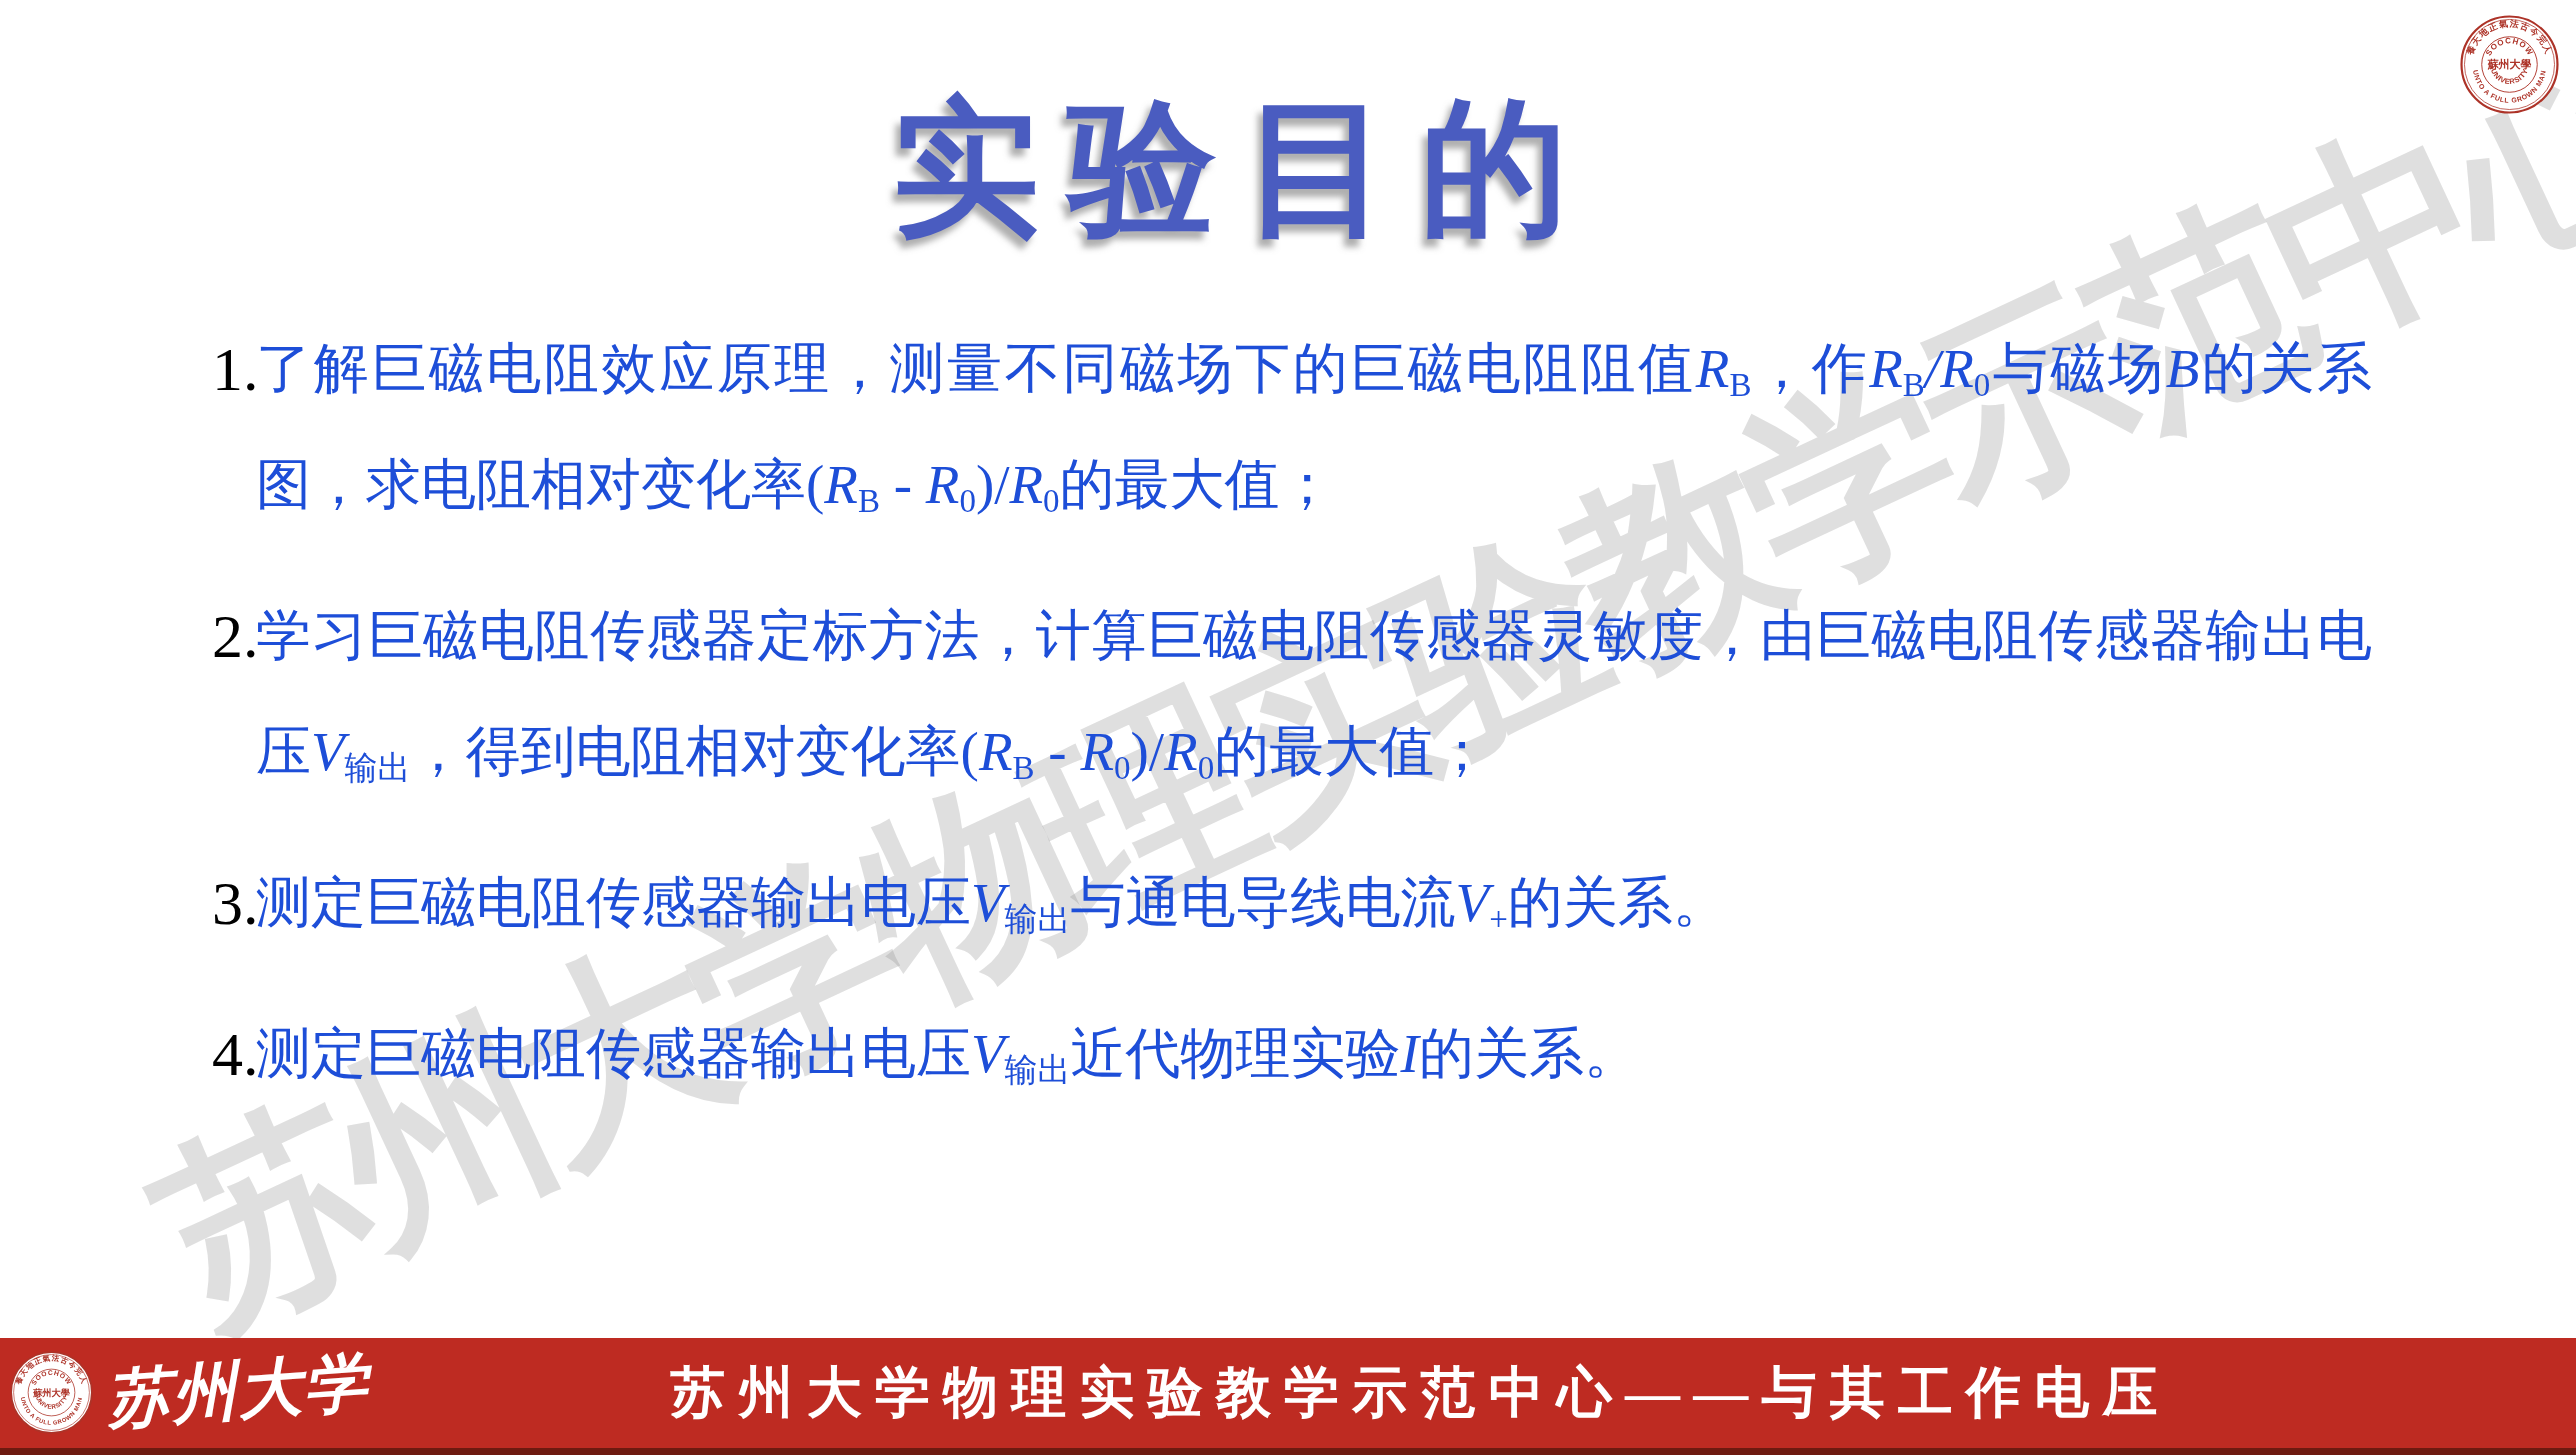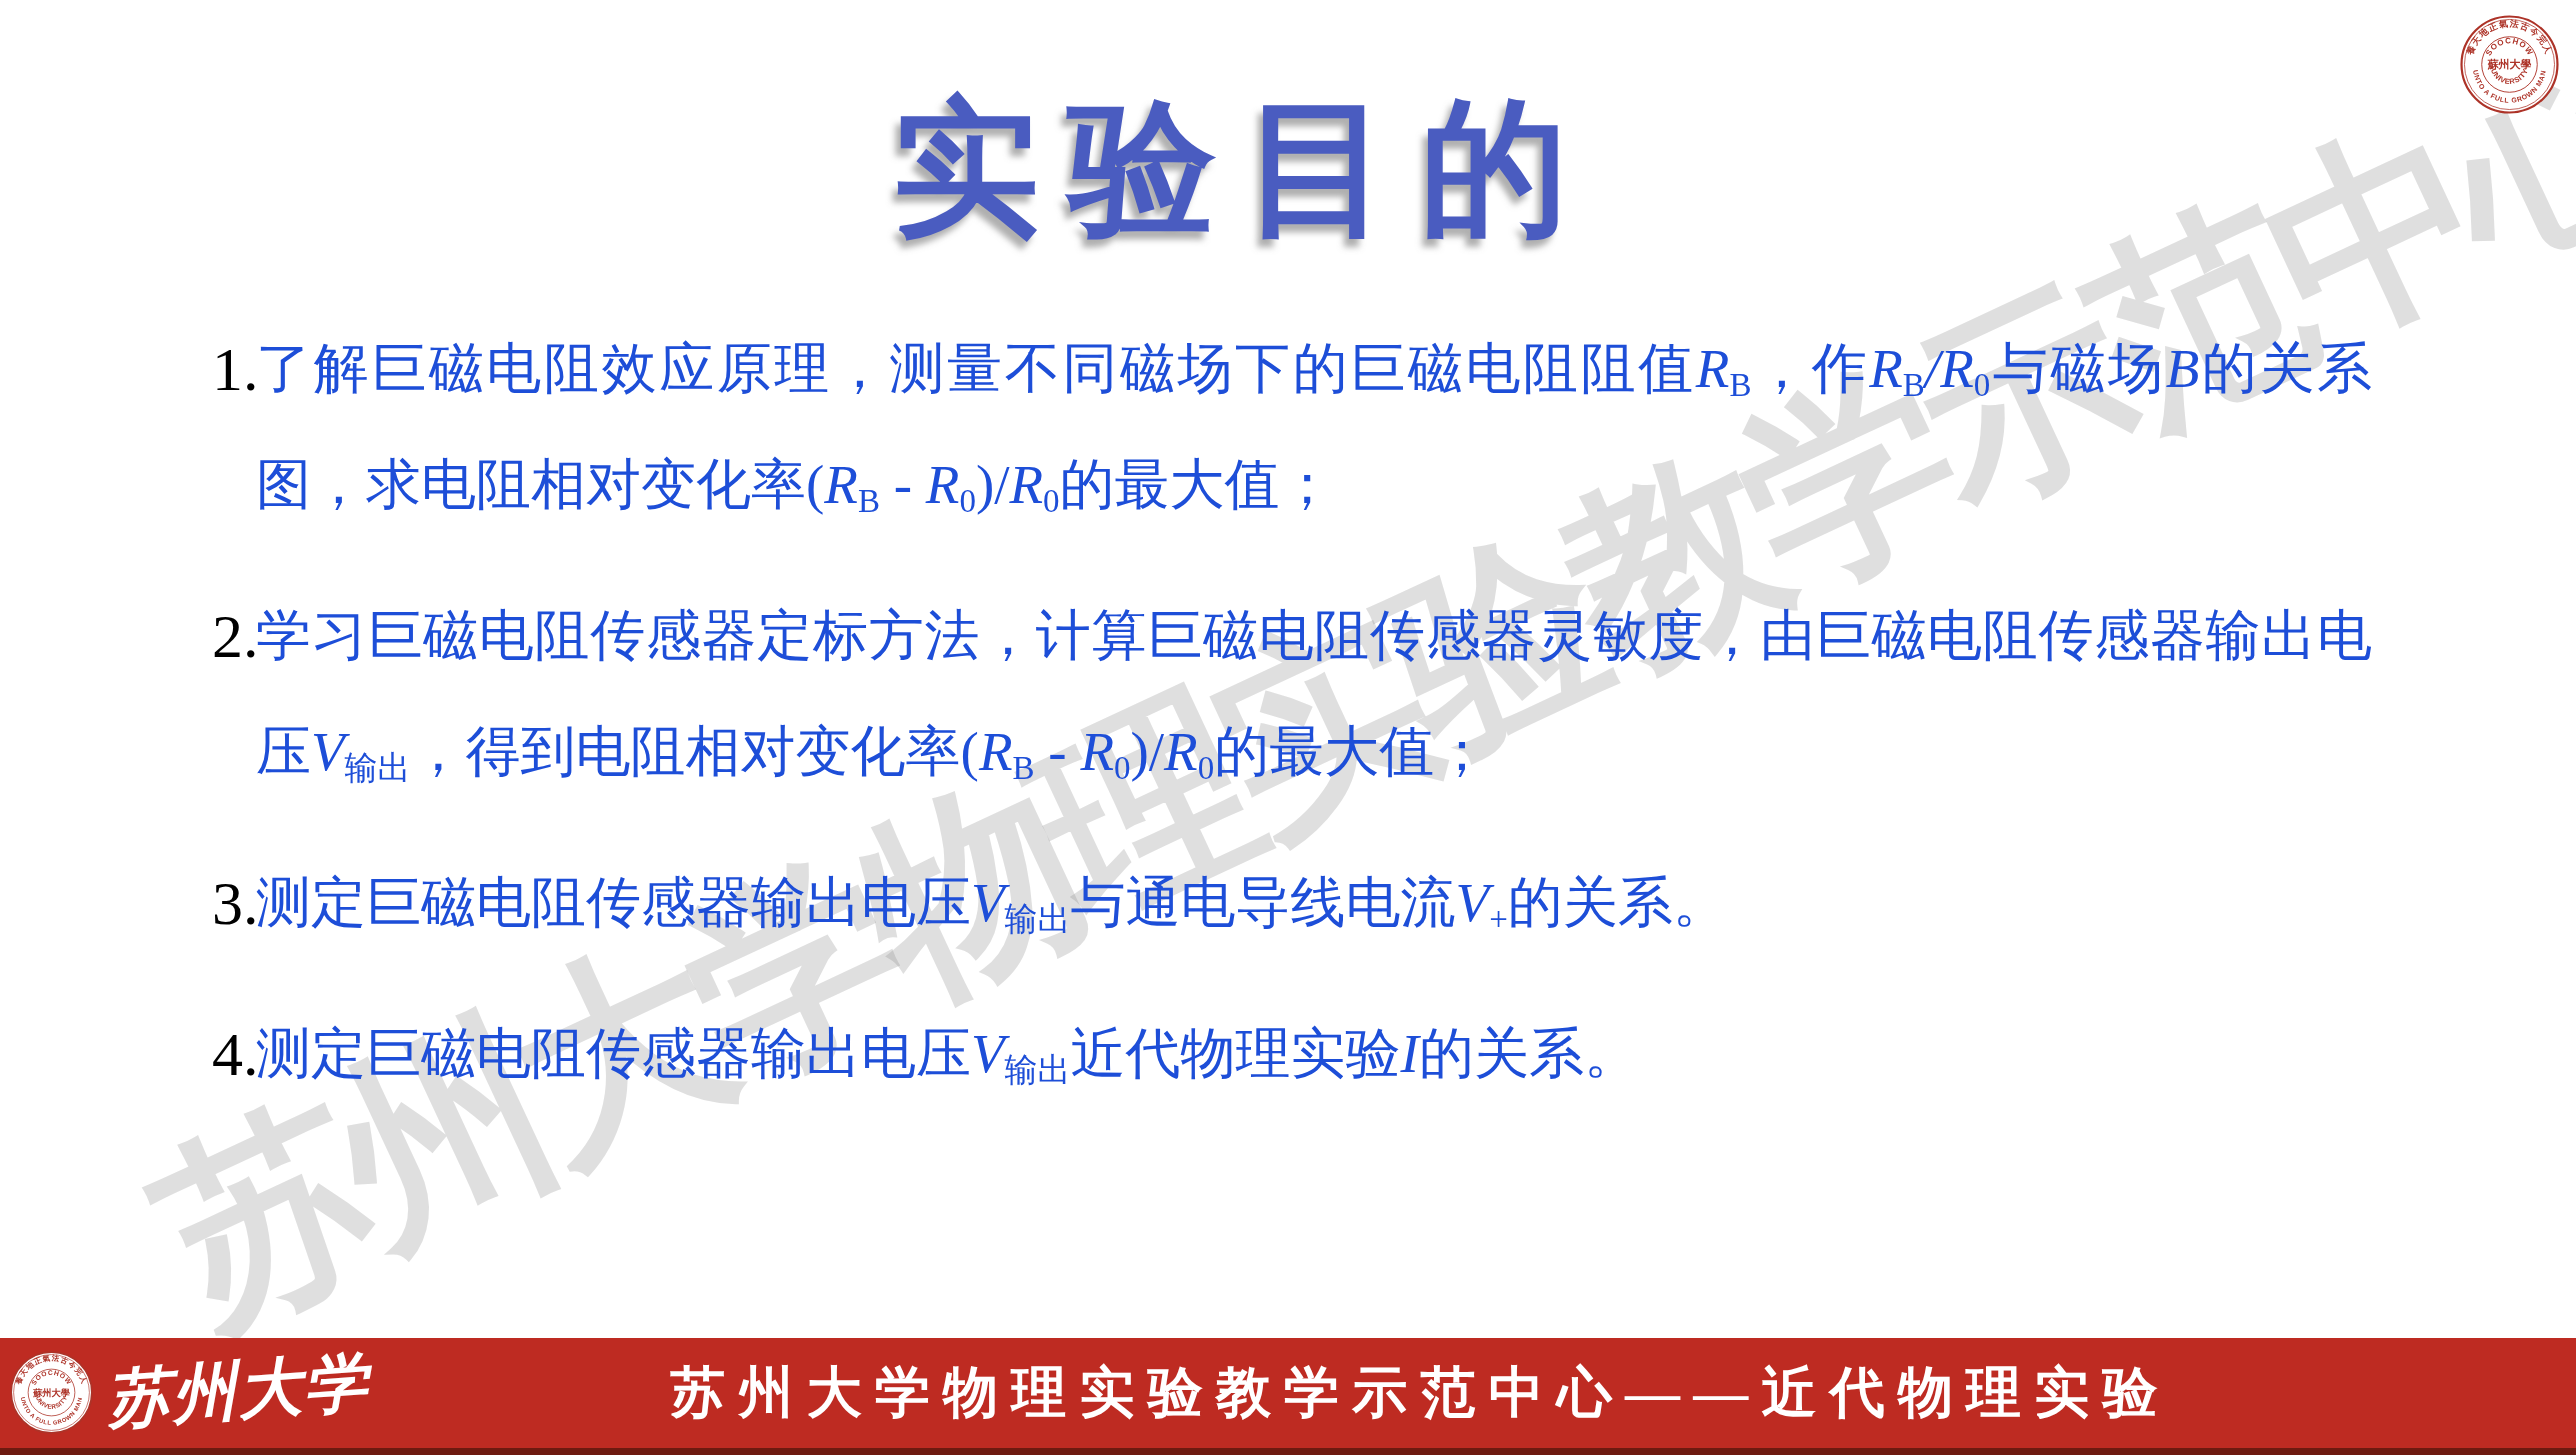--- a/index.html
+++ b/index.html
@@ -118,18 +118,18 @@
       <div class="item-number">4.</div>
       <div class="item-text"><span class="sg-t">测定巨磁电阻传感器输出电压</span><span class="sg-i">V</span><span class="sg-sub">输出</span><span class="sg-t">近代物理实验</span><span class="sg-i">I</span><span class="sg-t">的关系。</span></div>
     </div>
   </div>
 
   <div class="footer-bar" style="background: rgb(190, 43, 34);">
     <svg class="footer-logo" viewBox="0 0 96 96" width="85" height="85">
       <use href="#soochow-seal" width="96" height="96"></use>
     </svg>
     <div class="footer-calligraphy">苏州大学</div>
-    <div class="footer-text">苏州大学物理实验教学示范中心——近代物理实验</div>
+    <div class="footer-text">苏州大学物理实验教学示范中心——与其工作电压</div>
     <div class="footer-accent-strip" style="background: rgb(110, 26, 16);"></div>
   </div>
 
 </div>
 
 
 </body></html>

